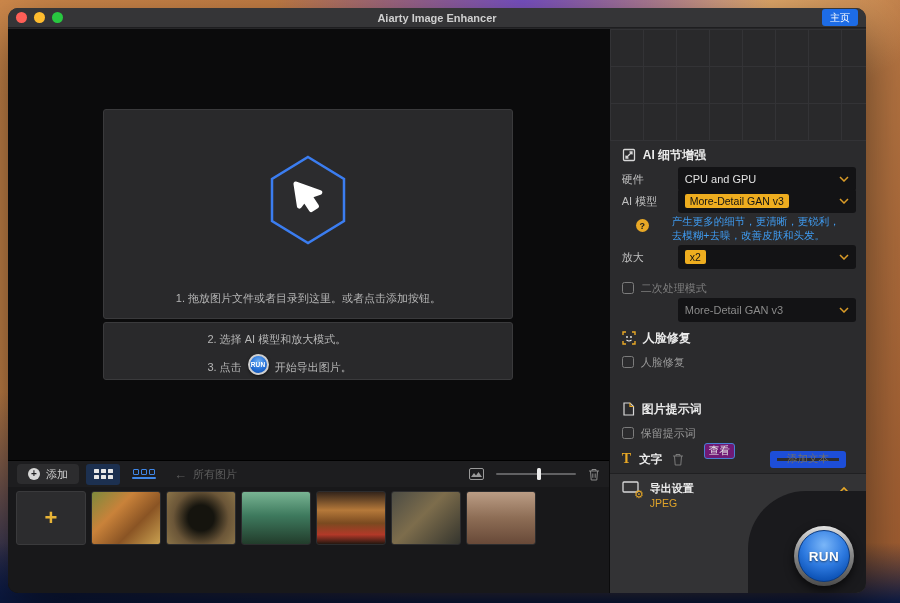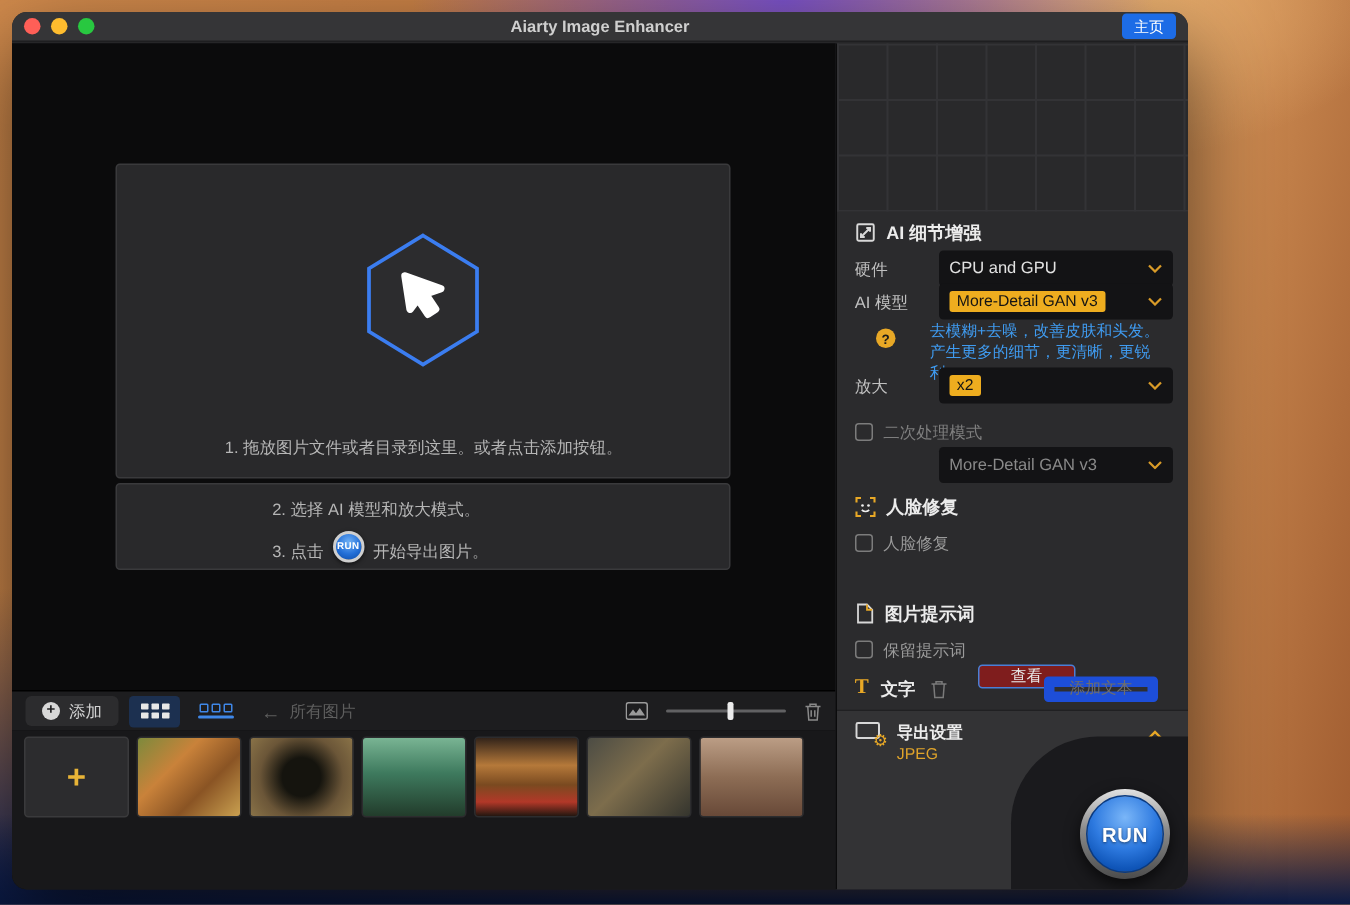--- a/index.html
+++ b/index.html
@@ -8,21 +8,21 @@
     font-family:"Liberation Sans", sans-serif;
     position:relative;
     background:
       linear-gradient(0deg, #0b1a44 0%, rgba(11,26,68,0) 10%),
       radial-gradient(90% 70% at 0% 100%, #12245e 0%, rgba(18,36,94,0) 50%),
       radial-gradient(55% 45% at 58% 0%, #7a52c8 0%, rgba(122,82,200,0) 50%),
       radial-gradient(40% 30% at 80% 0%, #e8b070 0%, rgba(232,176,112,0) 60%),
       linear-gradient(100deg, #d08a4c 0%, #c27a42 45%, #e0a060 75%, #a05c30 100%);
   }
   .window {
-    position:absolute; left:8px; top:8px; width:784px; height:585px;
+    position:absolute; left:8px; top:8px; width:858px; height:585px;
     border-radius:10px; overflow:hidden; background:#262628;
     box-shadow:0 22px 55px rgba(0,0,0,.6);
   }
   
   .titlebar {
     height:20px; background:#353537; border-bottom:1px solid #1e1e20;
     display:flex; align-items:center; padding:0 8px; position:relative;
   }
   .light { width:11px; height:11px; border-radius:50%; margin-right:7px; }
   .light.red { background:#ff5f57; } .light.yellow { background:#febc2e; } .light.green { background:#28c840; }
@@ -110,22 +110,22 @@
   .badge { background:#eead1f; color:#141414; font-size:10.5px; padding:1px 5px; border-radius:2px; }
   .chk { width:12px; height:12px; border:1px solid #7c7c7c; border-radius:2.5px; background:transparent; flex:0 0 auto; }
   .chk-label { font-size:11px; color:#9a9a9a; margin-left:7px; }
   .help-dot {
     position:absolute; left:26px; width:13px; height:13px; border-radius:50%;
     background:#e8a826; color:#1a1a1a; font-size:9px; font-weight:bold;
     display:flex; align-items:center; justify-content:center;
   }
   .hint { position:absolute; left:62px; right:8px; font-size:10.5px; line-height:14px; color:#3f9bf0; }
   .view-btn-sm {
-    border:1px solid #4a7fd6; background:#7f1d1d; color:#e8e8e8;
-    font-size:10.5px; height:16px; padding:0 21px; border-radius:3px;
+    border:1px solid #4a7fd6; background:#701a75; color:#e8e8e8;
+    font-size:10.5px; height:16px; padding:0 4px; border-radius:3px;
     display:inline-flex; align-items:center; margin-left:8px;margin-top:36px;
   }
   .addtext-btn {
     position:absolute; right:10px; background:#2e2e30; border:7px solid #1d4ed8;
     color:#6e6e6e; font-size:10.5px; height:17px; padding:0 10px; border-radius:3px;
     display:inline-flex; align-items:center;
   }
   .t-glyph { font-family:"Liberation Serif", serif; font-weight:bold; font-size:14px; color:#e8a826; }
   .export-zone { position:absolute; top:444px; left:0; right:0; bottom:0; background:#333335; border-top:1px solid #202022; }
   .export-head { position:absolute; top:7px; left:12px; display:flex; gap:8px; }
@@ -273,22 +273,22 @@
         <div class="select">
           <span class="badge">More-Detail GAN v3</span>
           <svg width="10" height="6" viewBox="0 0 10 6">
             <polyline points="1,1 5,5 9,1" fill="none" stroke="#d99b28" stroke-width="1.5"></polyline>
           </svg>
         </div>
       </div>
 
       <div class="help-dot" style="top:190px;">?</div>
       <div class="hint" style="top:185px;">
+        <div>产生更多的细节，更清晰，更锐利，</div>
         <div>去模糊+去噪，改善皮肤和头发。</div>
-        <div>产生更多的细节，更清晰，更锐利，</div>
       </div>
 
       <div class="prow" style="top:219px;">
         <span class="plabel">放大</span>
         <div class="select">
           <span class="badge">x2</span>
           <svg width="10" height="6" viewBox="0 0 10 6">
             <polyline points="1,1 5,5 9,1" fill="none" stroke="#d99b28" stroke-width="1.5"></polyline>
           </svg>
         </div>

